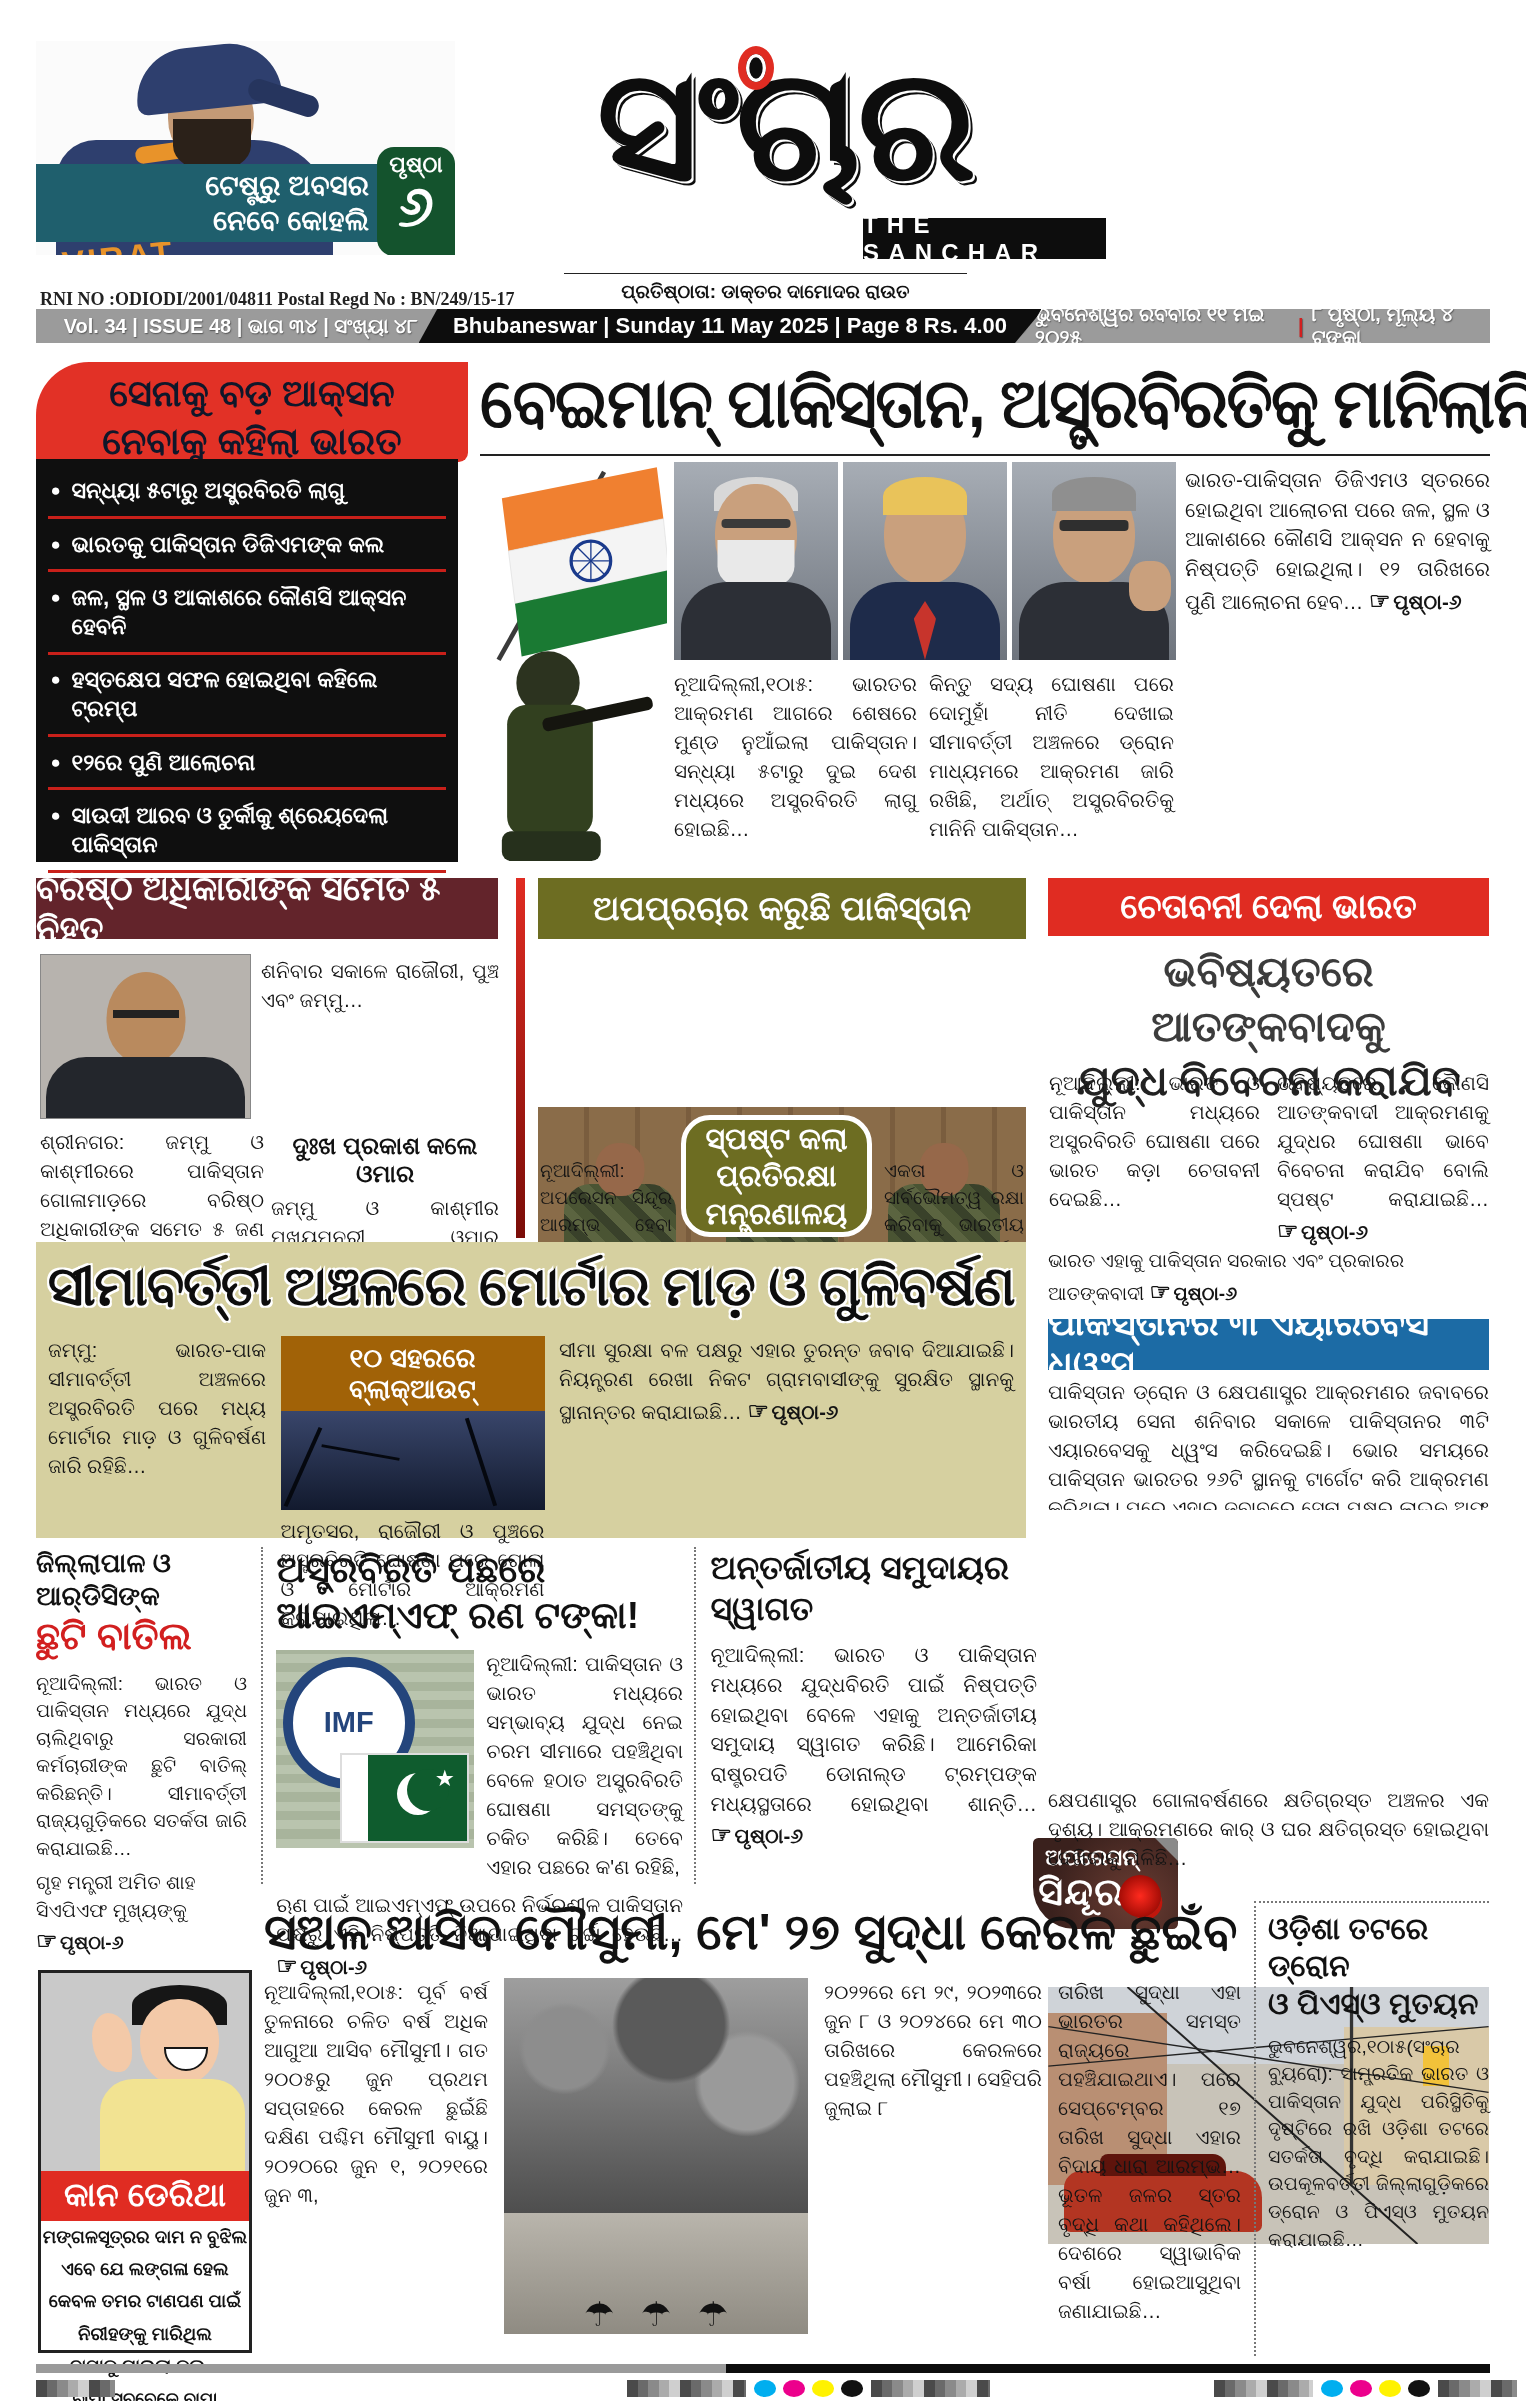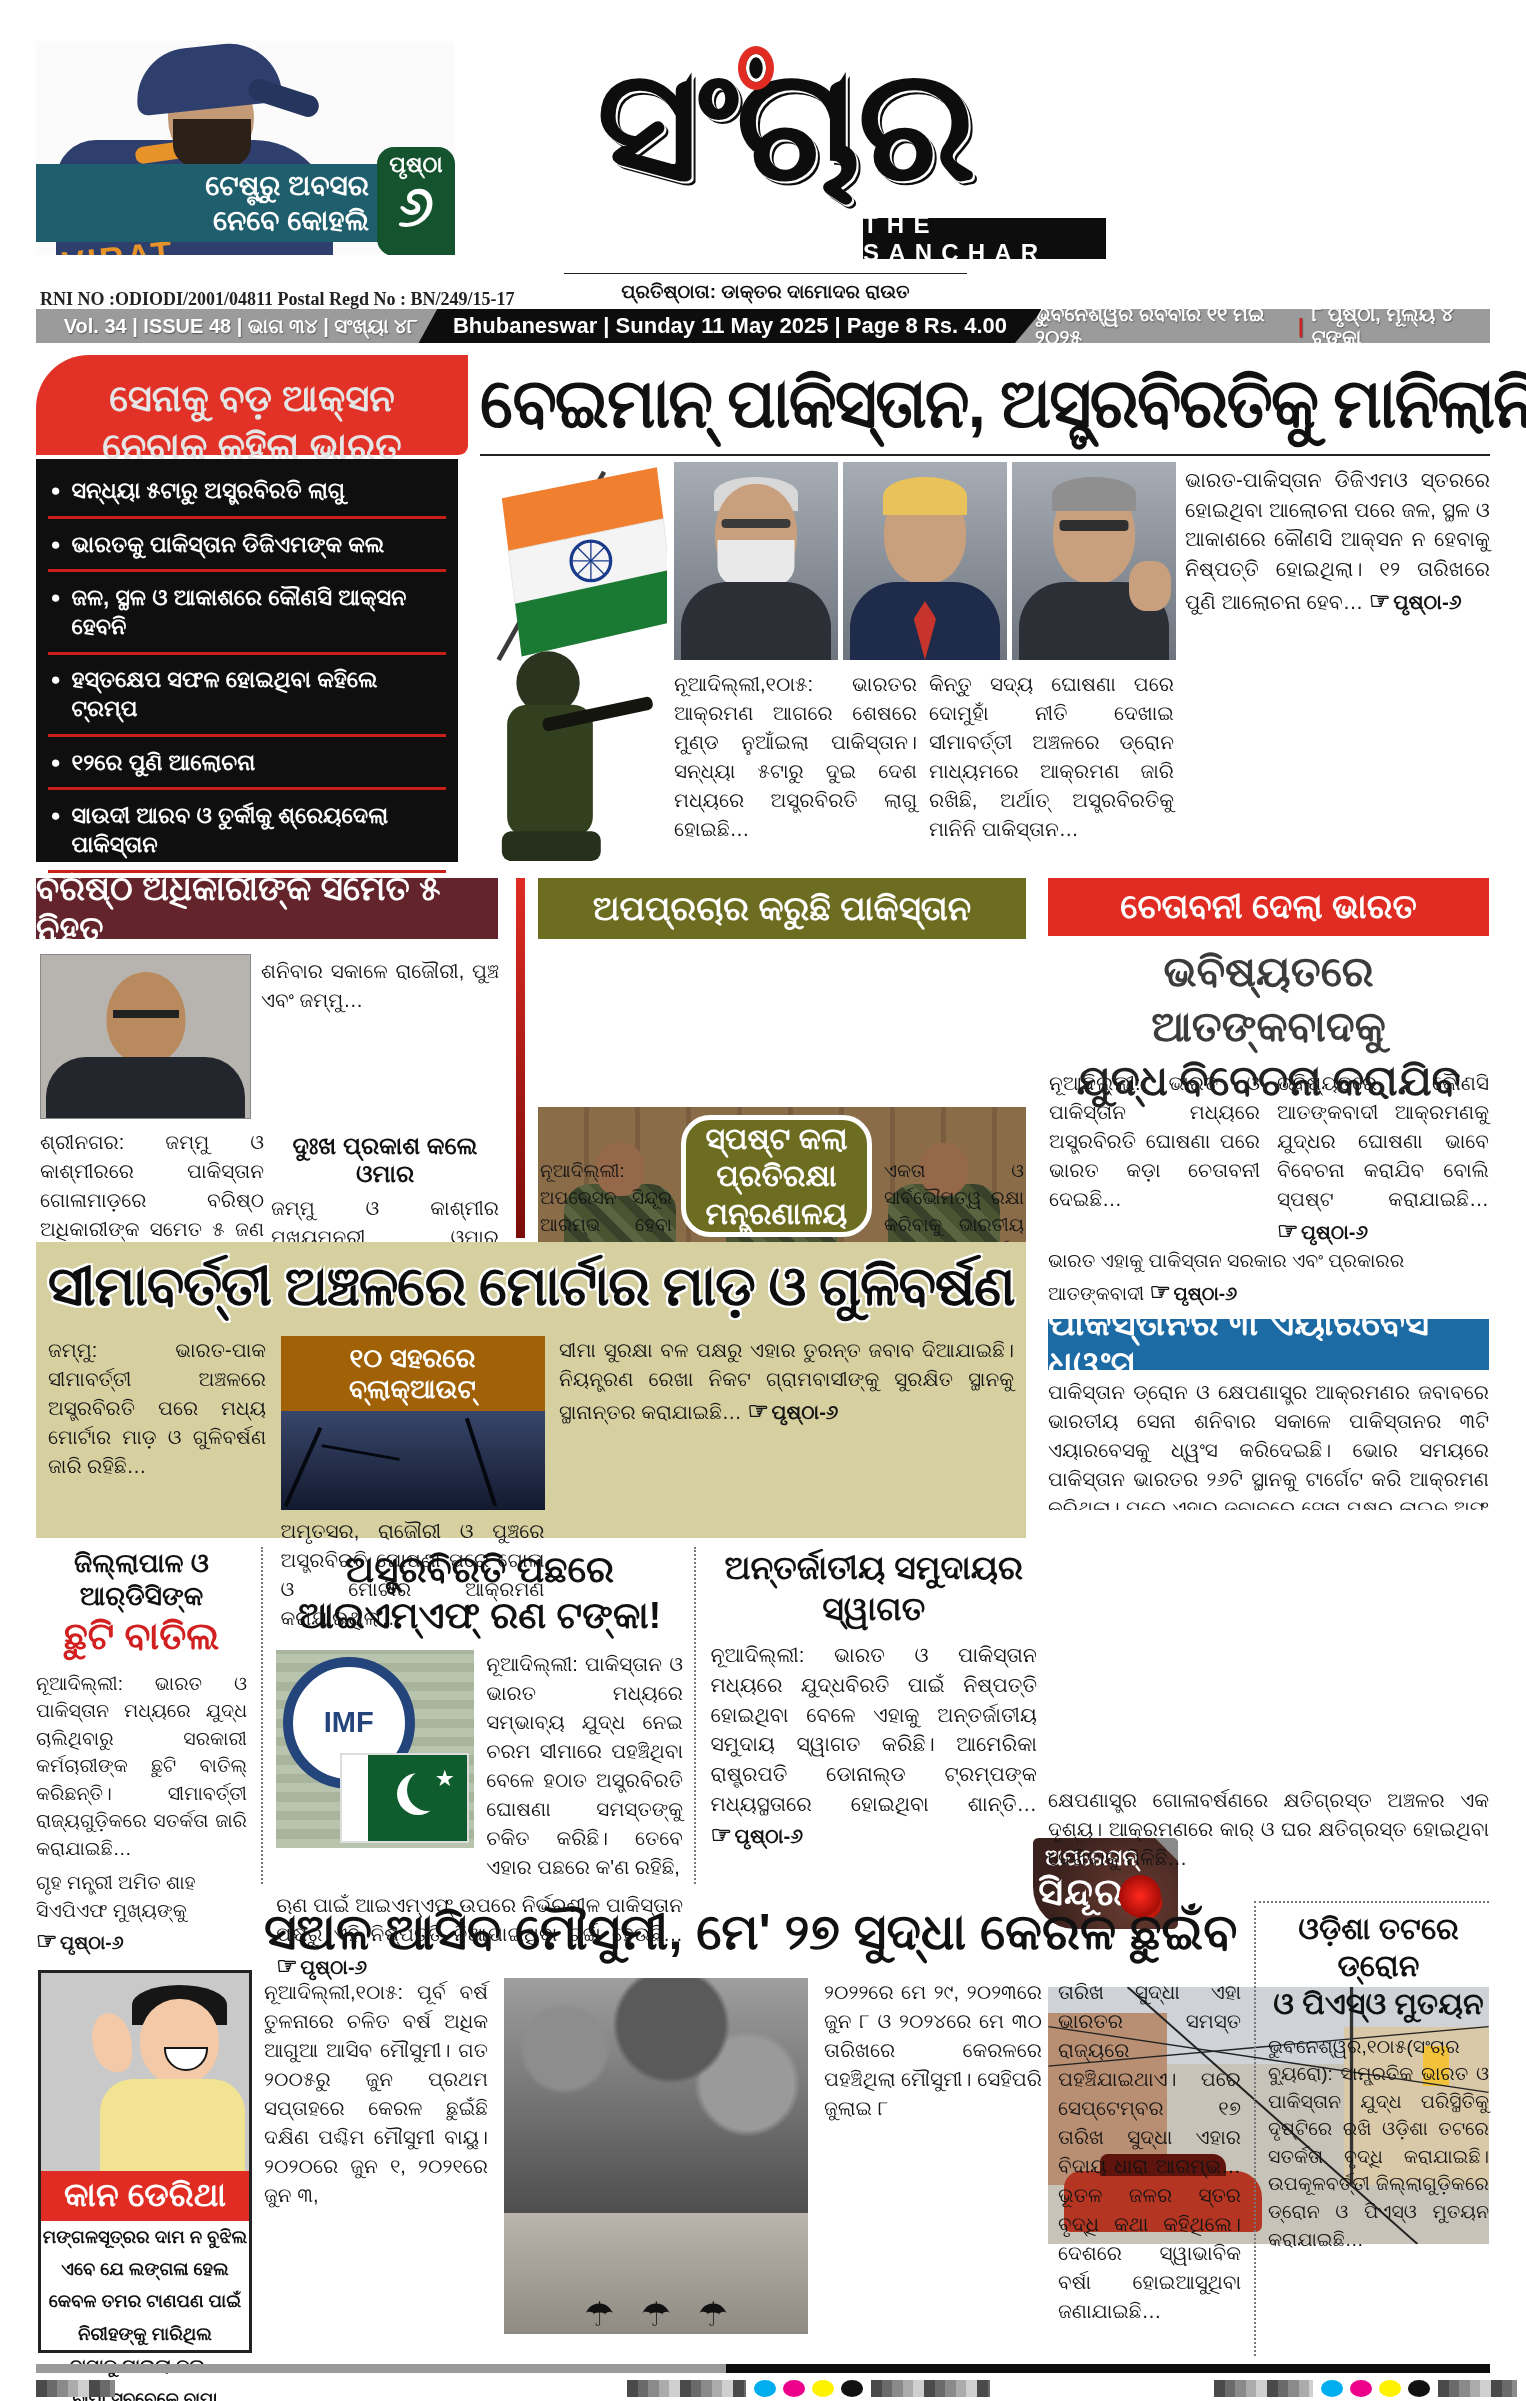--- a/index.html
+++ b/index.html
@@ -37,22 +37,22 @@
 
   
   .dateline{display:flex;height:34px;}
   .dl-seg{display:flex;align-items:center;justify-content:center;font-weight:bold;font-size:20px;color:#fff;}
   .dl-left{background:#9b9b9b;width:409px;clip-path:polygon(0 0,100% 0,94% 100%,0 100%);text-shadow:0.7px 0.7px 1.3px #555;}
   .dl-center{background:#0d0d0d;flex:1;clip-path:polygon(3% 0,100% 0,97% 100%,0 100%);margin-left:-26.4px;margin-right:-26.4px;font-size:22px;}
   .dl-right{background:#9b9b9b;width:475px;clip-path:polygon(6% 0,100% 0,100% 100%,0 100%);gap:8px;text-shadow:0.7px 0.7px 1.3px #555;}
   .dl-div{color:#d21f1f;font-weight:bold;}
 
   
-  .kicker{background:#e23126;border-radius:53px 0 9.2px 0;color:#e5e5e5;font-weight:bold;font-size:37px;
-          line-height:1.3;text-align:center;padding-top:20px;}
+  .kicker{background:#e23126;border-radius:53px 0 9.2px 0;color:#0f172a;font-weight:bold;font-size:37px;
+          line-height:1.3;text-align:center;padding-top:8px;margin-top:7px;}
   .lead-headline{font-weight:900;font-size:69px;letter-spacing:-2px;white-space:nowrap;transform:scaleX(.94);transform-origin:left;}
   .rule{background:#222;}
   .bullets{background:#0f0f0f;padding:6.6px 12px;}
   .bullets .bl{display:flex;gap:10.6px;color:#fff;font-weight:bold;font-size:22.4px;line-height:1.3;
                padding:10.6px 2.6px;border-bottom:3.3px solid #c9201a;}
   .bullets .bdot{color:#fff;font-size:17px;margin-top:4px;}
   .body{font-size:20px;line-height:1.45;color:#141414;}
   .jump{font-weight:bold;white-space:nowrap;}
   .jump .hand{font-size:24px;margin-right:2.6px;}
 
@@ -105,21 +105,21 @@
   .stamp .smear{position:absolute;right:17px;bottom:12px;width:42px;height:42px;border-radius:50%;
                 background:radial-gradient(circle,#ff2a1e,#a50d06 70%);box-shadow:5.3px 6.6px 0 -4px #c0160c;}
   .stamp .tail{position:absolute;right:-18.5px;top:0;width:0;height:0;border-top:42px solid #8a8a8a;border-left:42px solid transparent;}
   .street{position:relative;background:linear-gradient(#cfd3d8 0 30%,#c8c3b8 30% 100%);overflow:hidden;}
   .bld{position:absolute;}
   .car{position:absolute;background:#b33522;border-radius:17px 26.4px 6.6px 6.6px;}
   .car:before{content:"";position:absolute;left:18%;top:-17px;width:64%;height:22.4px;background:#5e140c;border-radius:8px 13.2px 0 0;}
   .wirebox{position:absolute;inset:0;}
 
   
-  .story-hl{font-weight:900;text-align:center;line-height:1.25;}
+  .story-hl{font-weight:900;text-align:left;line-height:1.25;}
   .red{color:#d21f1f;}
   .vdot{border-left:2.6px dotted #777;}
   .imfart{position:relative;background:repeating-linear-gradient(0deg,#b9c4ae 0 9.2px,#a8b49c 9.2px 18.5px);overflow:hidden;}
   .imf-seal{position:absolute;left:6.6px;top:6.6px;width:112px;height:112px;border-radius:50%;background:#fff;
             border:10.6px solid #24457c;color:#24457c;display:flex;align-items:center;justify-content:center;
             font-weight:900;font-size:29px;}
   .pakflag{position:absolute;right:5.3px;bottom:5.3px;width:125px;height:86px;background:#0f5c2e;border:2px solid #ddd;}
   .pakflag .hoist{position:absolute;left:0;top:0;bottom:0;width:26.4px;background:#fff;}
   .pakflag .moon{position:absolute;left:55px;top:18.5px;width:42px;height:42px;border-radius:50%;background:#fff;}
   .pakflag .moon:before{content:"";position:absolute;left:10.6px;top:-4px;width:42px;height:42px;border-radius:50%;background:#0f5c2e;}

